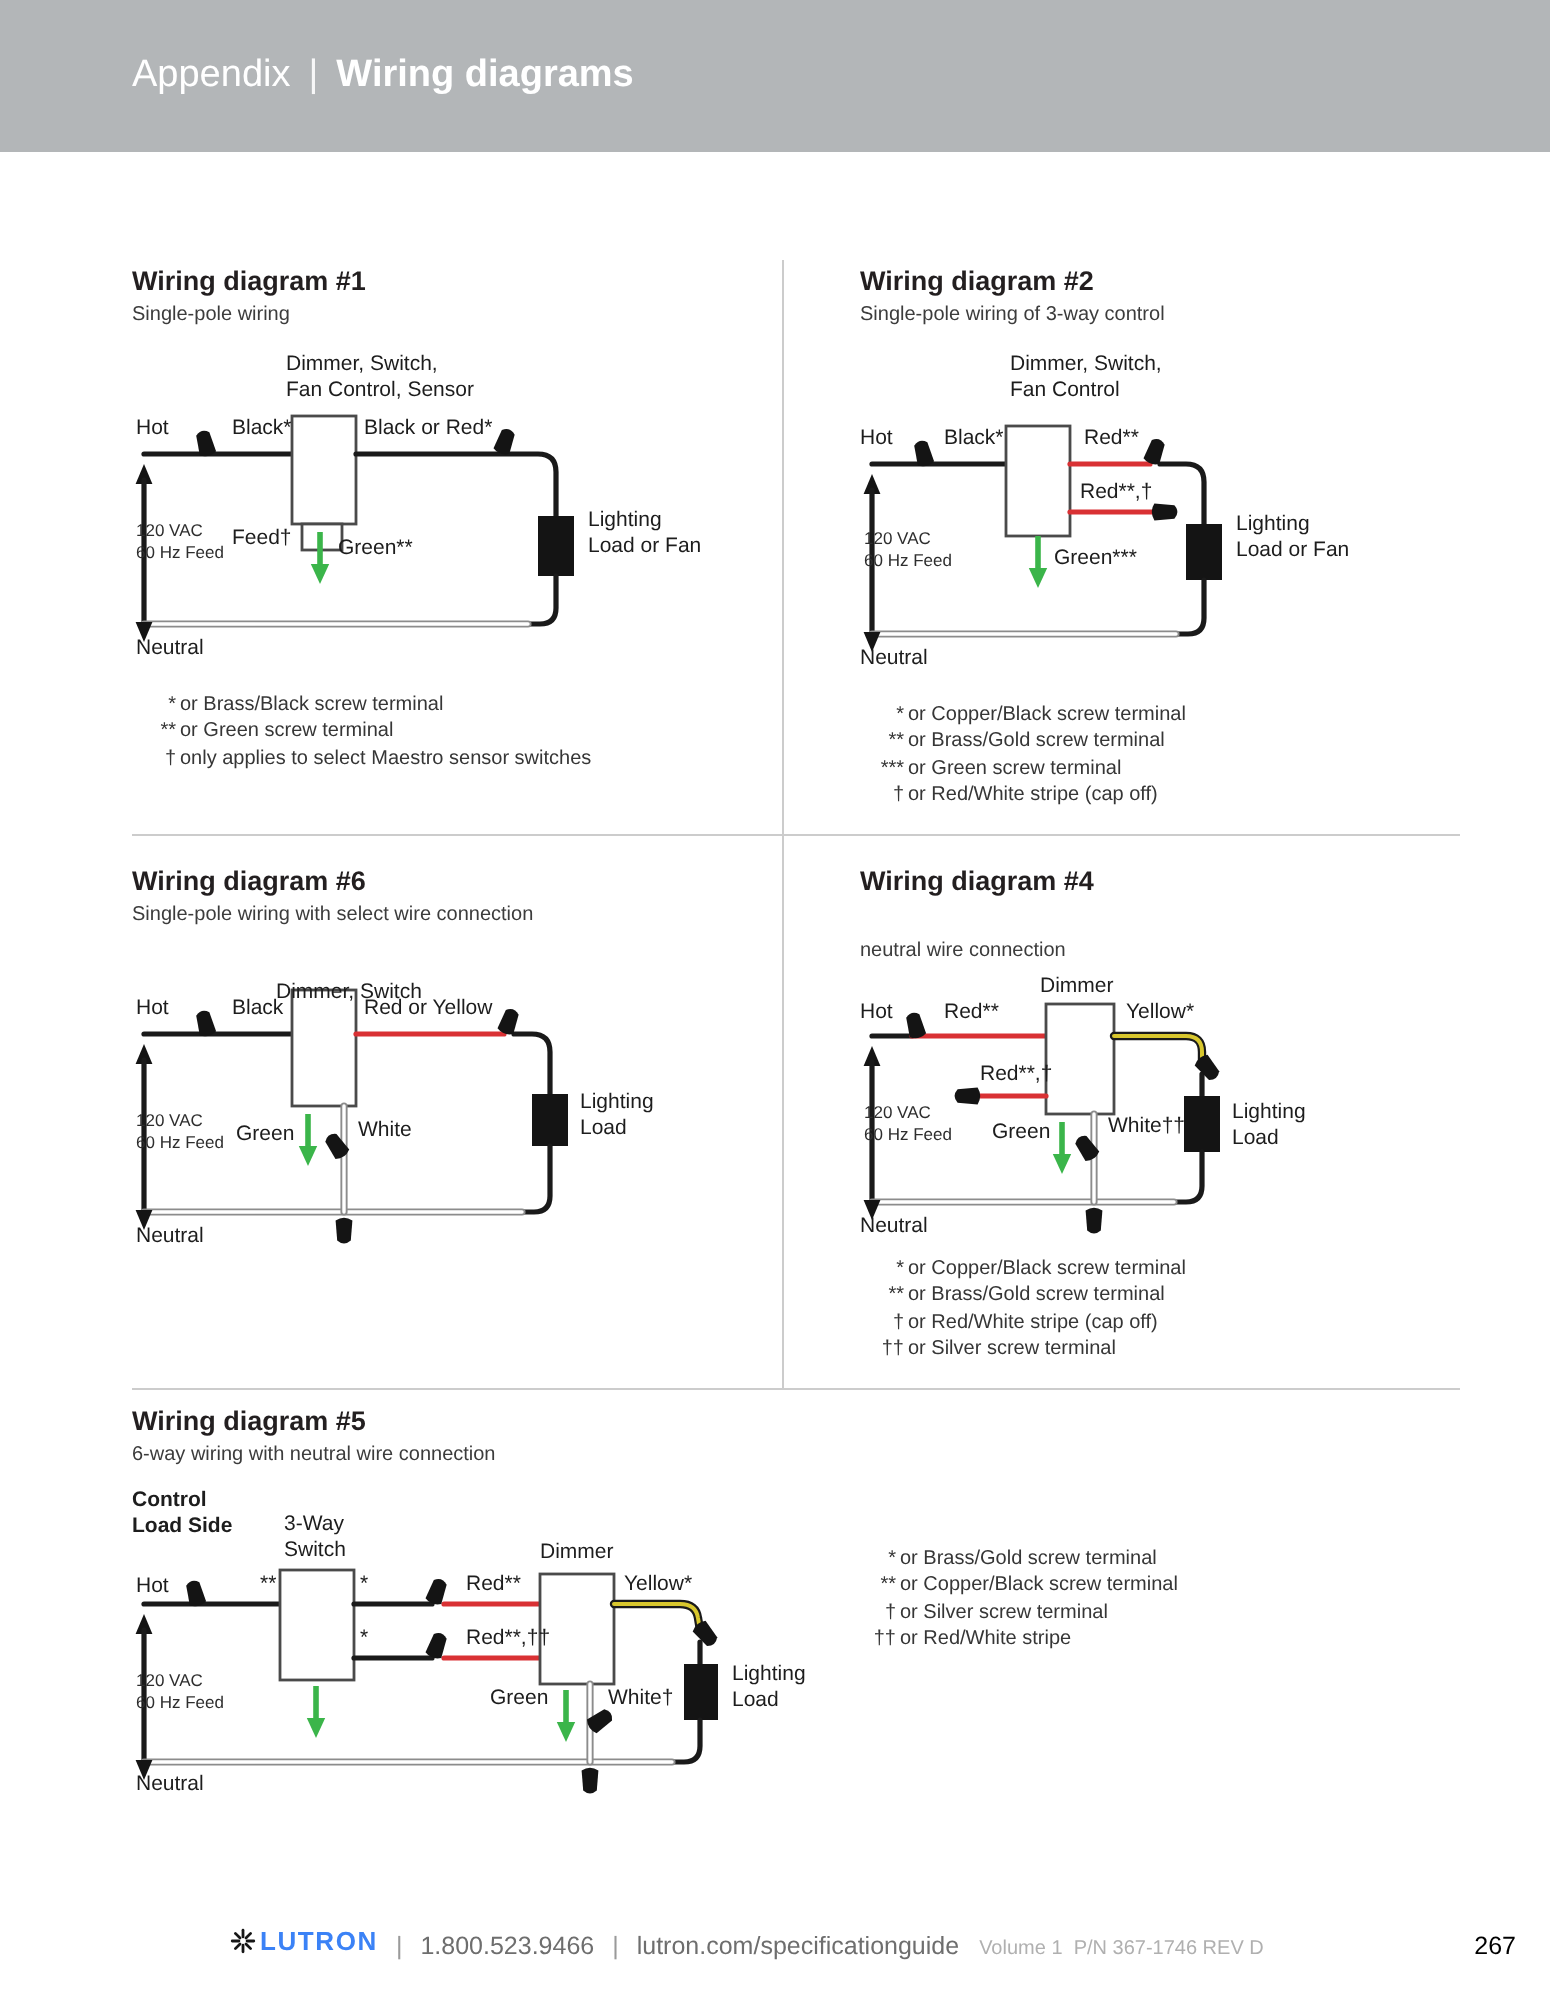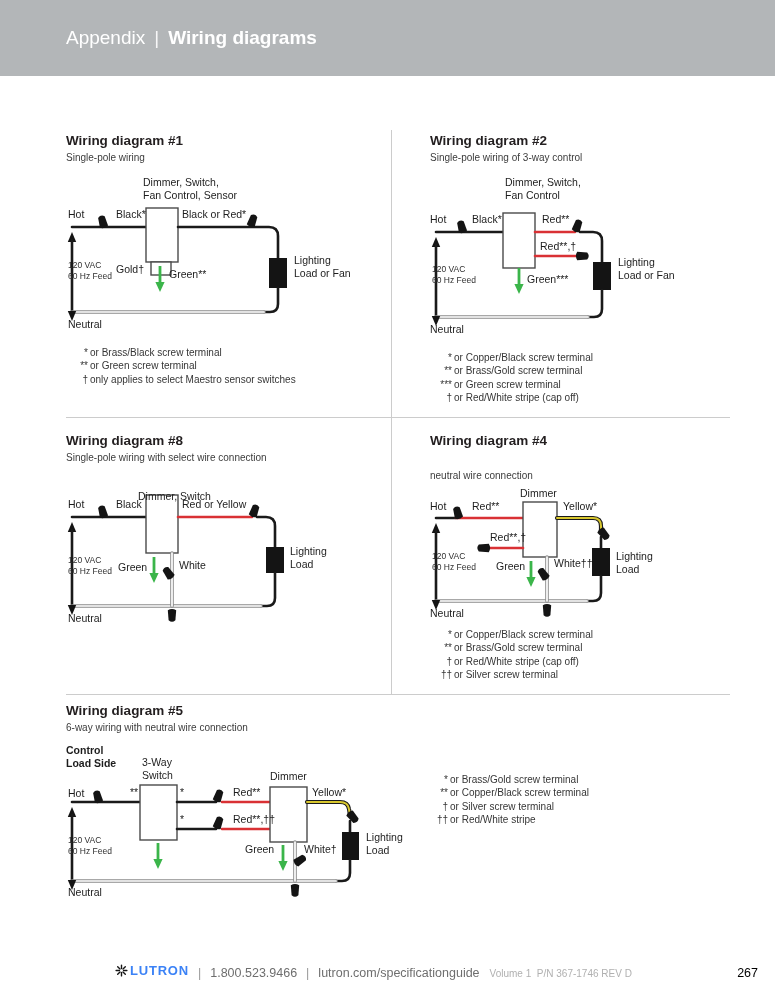--- a/index.html
+++ b/index.html
@@ -84,21 +84,21 @@
     <use href="#nut" class="kf" transform="translate(186,89) rotate(20)"></use>
     <use href="#gnd" transform="translate(94,133)"></use>
   </svg>
   <span class="lbl" style="left:77px; top:44px;">Dimmer, Switch,</span>
   <span class="lbl" style="left:77px; top:57px;">Fan Control, Sensor</span>
   <span class="lbl" style="left:2px; top:76px;">Hot</span>
   <span class="lbl" style="left:50px; top:76px;">Black*</span>
   <span class="lbl" style="left:116px; top:76px;">Black or Red*</span>
   <span class="lbl small" style="left:2px; top:127px;">120 VAC</span>
   <span class="lbl small" style="left:2px; top:138px;">60 Hz Feed</span>
-  <span class="lbl" style="left:50px; top:131px;">Gold†</span>
+  <span class="lbl" style="left:50px; top:131px;">Feed†</span>
   <span class="lbl" style="left:103px; top:136px;">Green**</span>
   <span class="lbl" style="left:228px; top:122px;">Lighting</span>
   <span class="lbl" style="left:228px; top:135px;">Load or Fan</span>
   <span class="lbl" style="left:2px; top:186px;">Neutral</span>
   <div class="fn" style="left:2px; top:213px;">
     <div class="fn-row">
         <span class="fn-m">*</span>
         <span>or Brass/Black screw terminal</span>
       </div>
     <div class="fn-row">
@@ -159,21 +159,21 @@
         <span>or Green screw terminal</span>
       </div>
     <div class="fn-row">
         <span class="fn-m">†</span>
         <span>or Red/White stripe (cap off)</span>
       </div>
   </div>
 </div>
 
 <div class="quad" style="left:66px; top:433px; width:324px; height:250px;">
-  <div class="dg-title">Wiring diagram #8</div>
+  <div class="dg-title">Wiring diagram #6</div>
   <div class="dg-sub" style="top:19px;">Single-pole wiring with select wire connection</div>
   <svg class="wiring" width="324" height="250">
     <path class="wk" d="M6,84 H80"></path>
     <use href="#arr-up" transform="translate(6,89)"></use>
     <path class="wk" d="M6,97 V173"></path>
     <rect class="box" x="80" y="62" width="32" height="58"></rect>
     <path class="wr" d="M112,84 H186"></path>
     <path class="wk" d="M191,84 H200 Q209,84 209,93 V114"></path>
     <rect class="load" x="200" y="114" width="18" height="26"></rect>
     <path class="wk" d="M209,140 V165 Q209,173 201,173 H195"></path>

